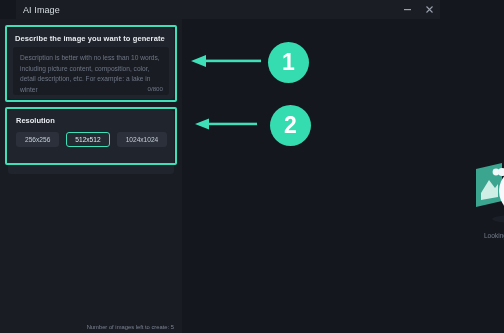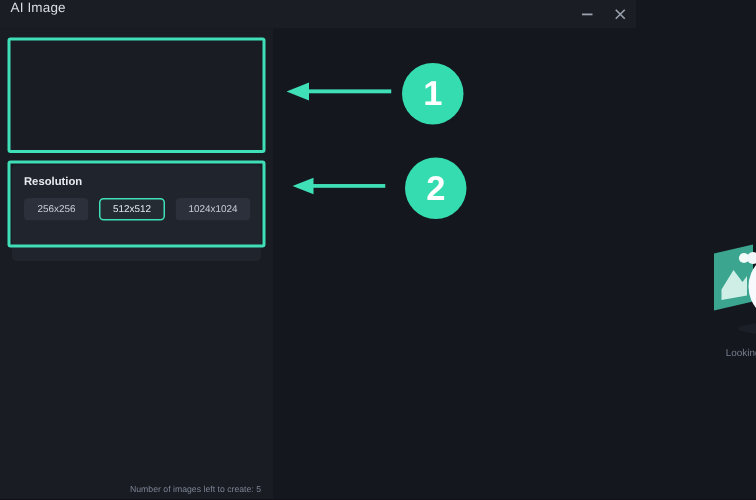--- a/index.html
+++ b/index.html
@@ -15,25 +15,26 @@
     width: 504px;
     height: 333px;
     background: #14171d;
     overflow: hidden;
     box-sizing: border-box;
   }
 
   
   .titlebar {
     position: absolute;
-    top: 0; left: 0;
+    top: 0; left: 16px;
     width: 424px;
     height: 19px;
     background: #1a1d24;
     display: flex;
+    align-items: center;
     box-sizing: border-box;
   }
   .titlebar-title {
     font-size: 9px;
     color: #d8dce3;
     margin-left: 7px;
     letter-spacing: .1px;
   }
   .win-controls {
     position: absolute;
@@ -248,20 +249,27 @@
       <div class="win-btn">
         <svg width="9" height="9" viewBox="0 0 9 9">
             <path d="M1.5 1.5 L7.5 7.5 M7.5 1.5 L1.5 7.5" stroke="currentColor" stroke-width="1.1" fill="none"></path>
           </svg>
       </div>
     </div>
   </div>
 
   <div class="left-panel">
 
+    <div class="prompt-card">
+      <div class="prompt-title">Describe the image you want to generate</div>
+      <div class="prompt-textarea">
+        <div class="prompt-placeholder">Description is better with no less than 10 words, including picture content, composition, color, detail description, etc. For example: a lake in winter</div>
+        <div class="prompt-counter">0/800</div>
+      </div>
+    </div>
 
     <div class="res-card">
       <div class="res-title">Resolution</div>
       <div class="res-options">
         <div class="res-chip">256x256</div>
         <div class="res-chip selected">512x512</div>
         <div class="res-chip">1024x1024</div>
       </div>
     </div>
 

